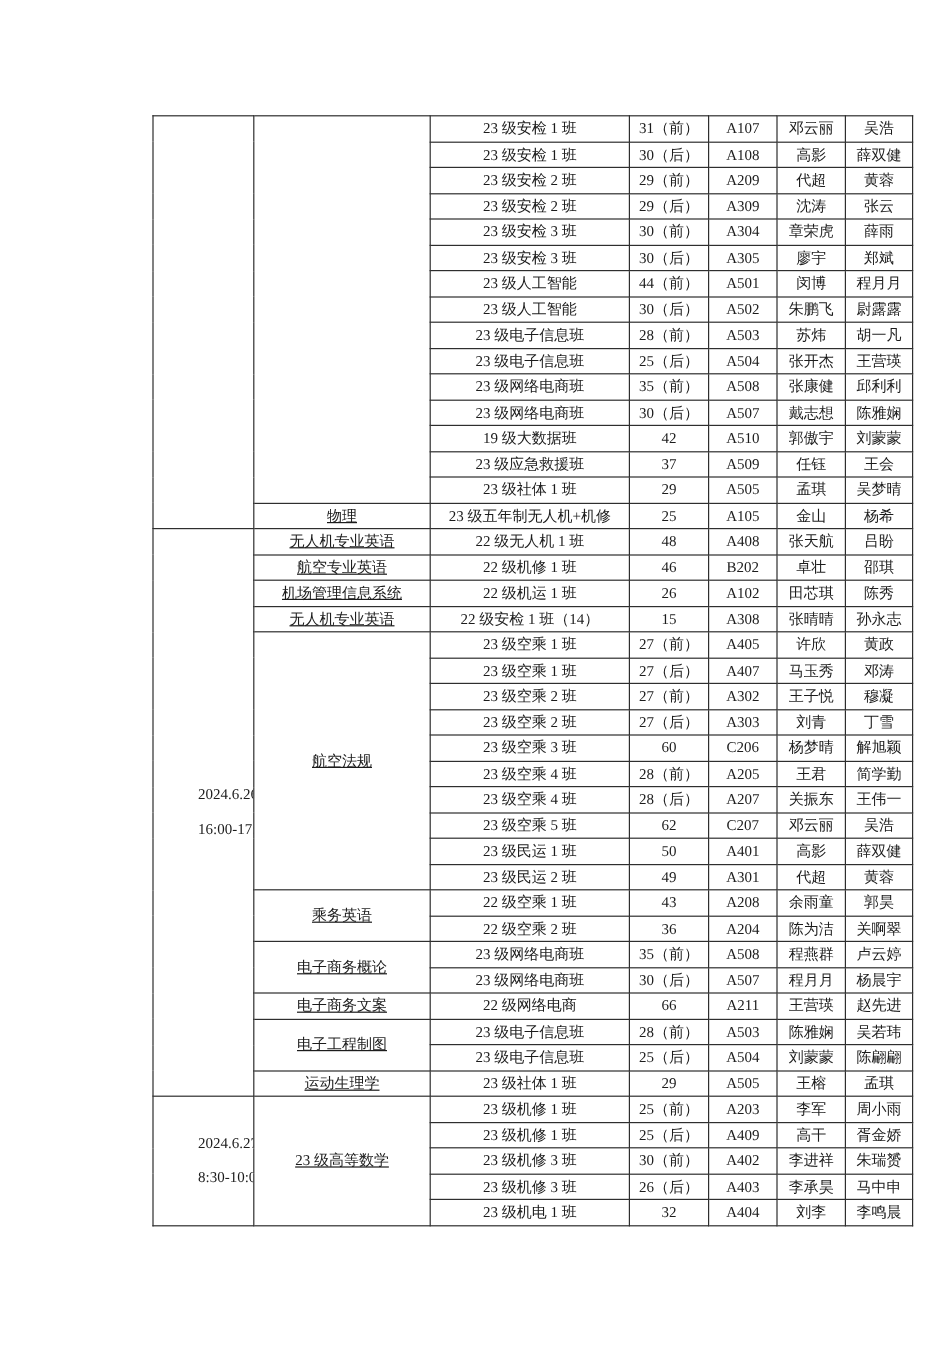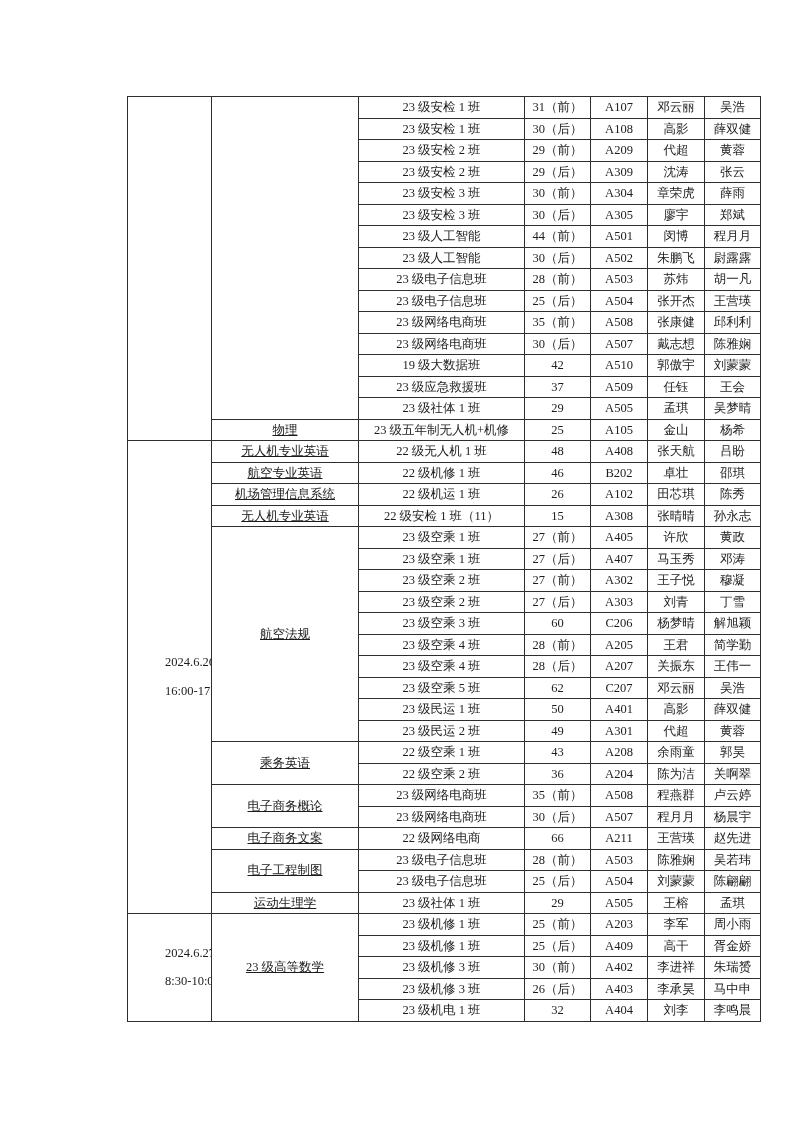--- a/index.html
+++ b/index.html
@@ -202,21 +202,21 @@
         <tr>
           <td rowspan="1" class="subject-cell">机场管理信息系统</td>
           <td>22 级机运 1 班</td>
           <td>26</td>
           <td>A102</td>
           <td>田芯琪</td>
           <td>陈秀</td>
         </tr>
         <tr>
           <td rowspan="1" class="subject-cell">无人机专业英语</td>
-          <td>22 级安检 1 班（11）</td>
+          <td>22 级安检 1 班（14）</td>
           <td>15</td>
           <td>A308</td>
           <td>张晴晴</td>
           <td>孙永志</td>
         </tr>
         <tr>
           <td rowspan="10" class="subject-cell">航空法规</td>
           <td>23 级空乘 1 班</td>
           <td>27（前）</td>
           <td>A405</td>

